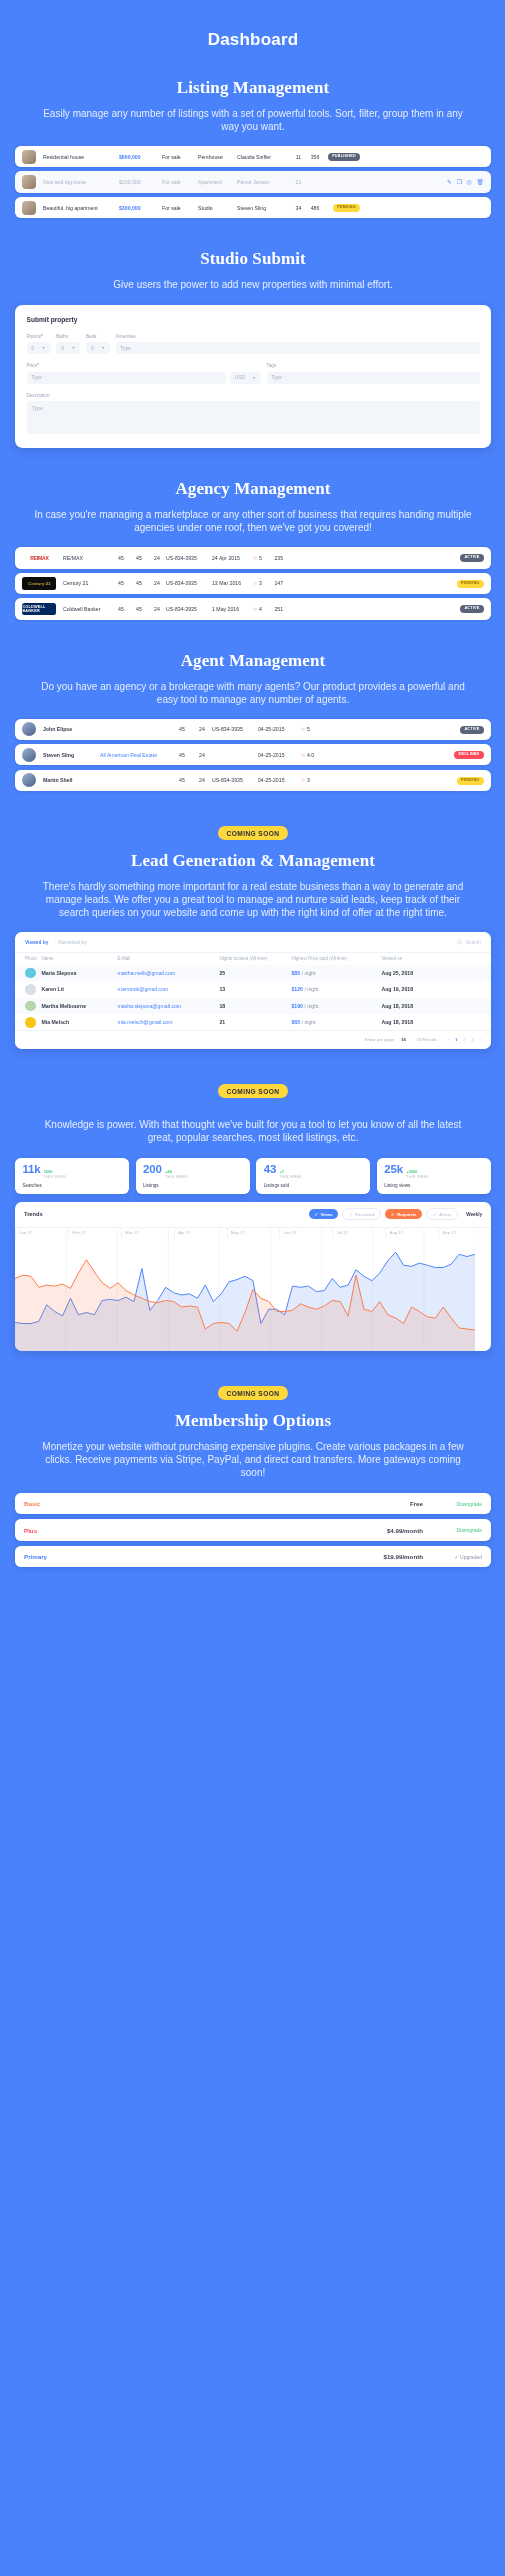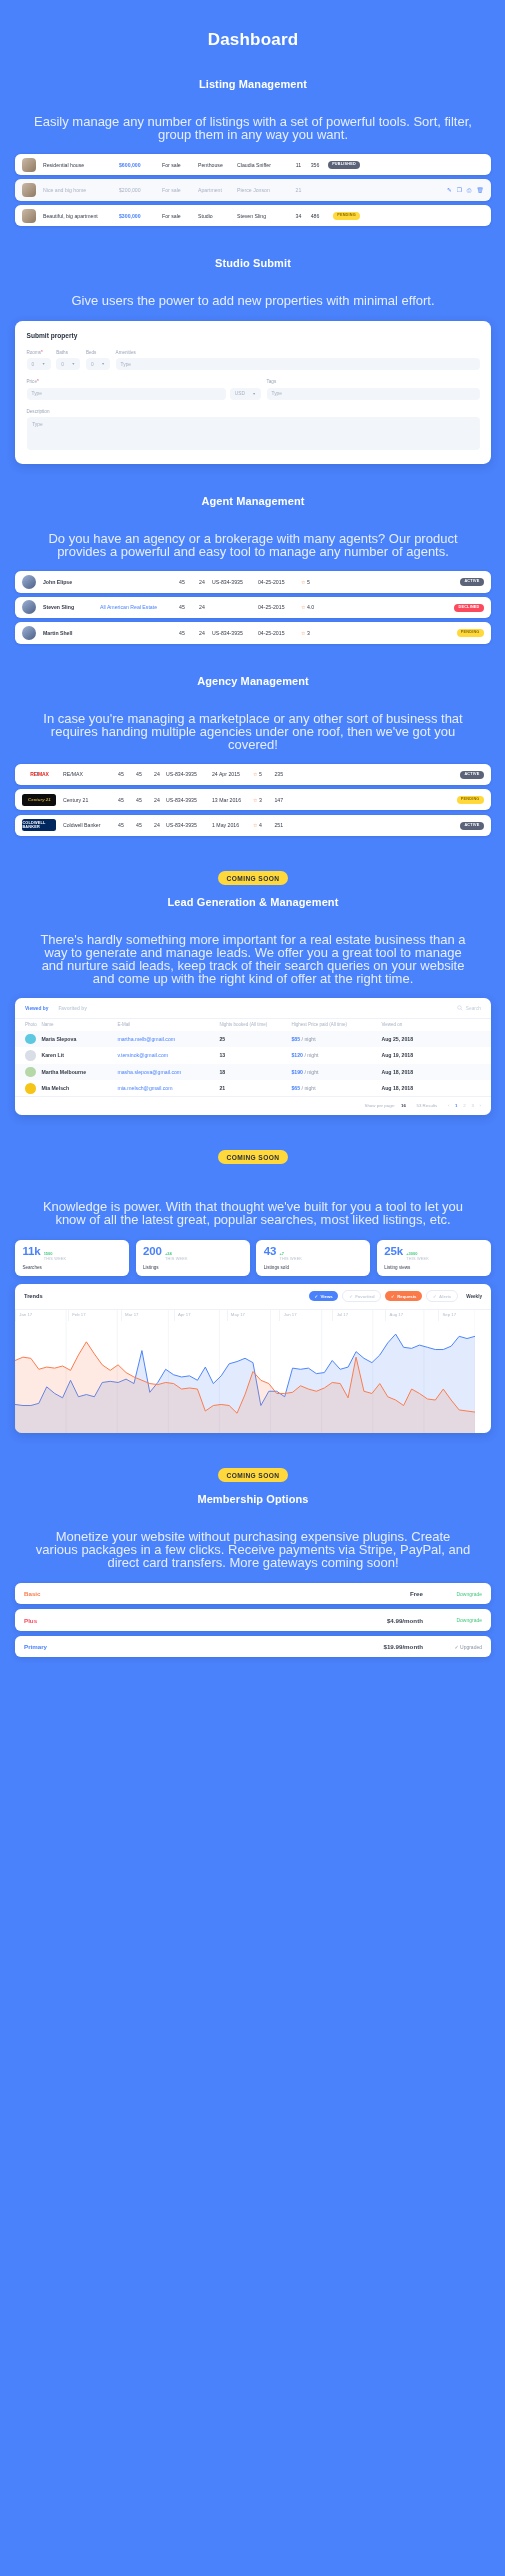--- a/index.html
+++ b/index.html
@@ -19,29 +19,30 @@
     font-size: 17px;
     font-weight: bold;
     letter-spacing: 0.2px;
     padding-top: 30px;
   }
 
   .section { width: 506px; }
   .sec-head { text-align: center; padding: 0 33px; }
   .sec-title {
     color: #fff;
-    font-size: 11px;
+    font-size: 17px;
     font-weight: bold;
     letter-spacing: 0.1px;
+    font-family: Liberation Serif, serif;
   }
   .sec-desc {
     color: #e6eeff;
-    font-size: 13px;
+    font-size: 10px;
     line-height: 13px;
-    margin-top: 25px;
+    margin-top: 9px;
     font-weight: 400;
   }
   .coming-soon {
     display: inline-block;
     background: #ffd93b;
     color: #2b2f36;
     font-size: 6.6px;
     font-weight: bold;
     letter-spacing: 0.4px;
     padding: 4.1px 9px 3.3px;
@@ -319,62 +320,20 @@
 
       <div>
         <span class="f-label">Description</span>
         <div class="f-textarea"><span>Type</span></div>
       </div>
     </div>
   </div>
 
   <div class="section" style="margin-top:31px;">
     <div class="sec-head">
-      <div class="sec-title">Agent Management</div>
-      <div class="sec-desc">Do you have an agency or a brokerage with many agents? Our product provides a powerful and easy tool to manage any number of agents.</div>
-    </div>
-    <div class="rows-wrap" style="margin-top:13px;" id="agent-rows">
-        <div class="row-card">
-          <div class="thumb round" style="background:linear-gradient(140deg,#9db2d6,#4b5f85);"></div>
-          <div class="cell b" style="width:57px;margin-left:6.6px;">John Elipse</div>
-          <div class="cell bluelink" style="width:72px;"></div>
-          <div class="cell" style="width:20px;text-align:center;">45</div>
-          <div class="cell" style="width:20px;text-align:center;">24</div>
-          <div class="cell" style="width:46px;">US-834-3935</div>
-          <div class="cell" style="width:43px;">04-25-2015</div>
-          <div class="cell" style="width:23px;"><span class="star">☆</span> 5</div>
-          <div style="width:33px;text-align:right;margin-left:auto;"><span class="badge active">ACTIVE</span></div>
-        </div>
-        <div class="row-card">
-          <div class="thumb round" style="background:linear-gradient(140deg,#9db2d6,#4b5f85);"></div>
-          <div class="cell b" style="width:57px;margin-left:6.6px;">Steven Sling</div>
-          <div class="cell bluelink" style="width:72px;">All American Real Estate</div>
-          <div class="cell" style="width:20px;text-align:center;">45</div>
-          <div class="cell" style="width:20px;text-align:center;">24</div>
-          <div class="cell" style="width:46px;"></div>
-          <div class="cell" style="width:43px;">04-25-2015</div>
-          <div class="cell" style="width:23px;"><span class="star">☆</span> 4.0</div>
-          <div style="width:33px;text-align:right;margin-left:auto;"><span class="badge declined">DECLINED</span></div>
-        </div>
-        <div class="row-card">
-          <div class="thumb round" style="background:linear-gradient(140deg,#9db2d6,#4b5f85);"></div>
-          <div class="cell b" style="width:57px;margin-left:6.6px;">Martin Shell</div>
-          <div class="cell bluelink" style="width:72px;"></div>
-          <div class="cell" style="width:20px;text-align:center;">45</div>
-          <div class="cell" style="width:20px;text-align:center;">24</div>
-          <div class="cell" style="width:46px;">US-834-3935</div>
-          <div class="cell" style="width:43px;">04-25-2015</div>
-          <div class="cell" style="width:23px;"><span class="star">☆</span> 3</div>
-          <div style="width:33px;text-align:right;margin-left:auto;"><span class="badge pending">PENDING</span></div>
-        </div>
-      </div>
-  </div>
-
-  <div class="section" style="margin-top:31px;">
-    <div class="sec-head">
       <div class="sec-title">Agency Management</div>
       <div class="sec-desc">In case you're managing a marketplace or any other sort of business that requires handing multiple agencies under one roof, then we've got you covered!</div>
     </div>
     <div class="rows-wrap" style="margin-top:13px;" id="agency-rows">
         <div class="row-card">
           <div class="logo-box logo-remax">RE<i>/</i>MAX</div>
           <div class="cell" style="width:49px;margin-left:6.6px;">RE/MAX</div>
           <div class="cell" style="width:18px;text-align:center;">45</div>
           <div class="cell" style="width:18px;text-align:center;">45</div>
           <div class="cell" style="width:18px;text-align:center;">24</div>
@@ -400,20 +359,62 @@
           <div class="logo-box logo-cw">COLDWELL BANKER</div>
           <div class="cell" style="width:49px;margin-left:6.6px;">Coldwell Banker</div>
           <div class="cell" style="width:18px;text-align:center;">45</div>
           <div class="cell" style="width:18px;text-align:center;">45</div>
           <div class="cell" style="width:18px;text-align:center;">24</div>
           <div class="cell" style="width:46px;">US-834-3935</div>
           <div class="cell" style="width:41px;">1 May 2016</div>
           <div class="cell" style="width:21.4px;"><span class="star">☆</span> 4</div>
           <div class="cell" style="width:21.4px;">251</div>
           <div style="width:31px;text-align:right;margin-left:auto;"><span class="badge active">ACTIVE</span></div>
+        </div>
+      </div>
+  </div>
+
+  <div class="section" style="margin-top:31px;">
+    <div class="sec-head">
+      <div class="sec-title">Agent Management</div>
+      <div class="sec-desc">Do you have an agency or a brokerage with many agents? Our product provides a powerful and easy tool to manage any number of agents.</div>
+    </div>
+    <div class="rows-wrap" style="margin-top:13px;" id="agent-rows">
+        <div class="row-card">
+          <div class="thumb round" style="background:linear-gradient(140deg,#9db2d6,#4b5f85);"></div>
+          <div class="cell b" style="width:57px;margin-left:6.6px;">John Elipse</div>
+          <div class="cell bluelink" style="width:72px;"></div>
+          <div class="cell" style="width:20px;text-align:center;">45</div>
+          <div class="cell" style="width:20px;text-align:center;">24</div>
+          <div class="cell" style="width:46px;">US-834-3935</div>
+          <div class="cell" style="width:43px;">04-25-2015</div>
+          <div class="cell" style="width:23px;"><span class="star">☆</span> 5</div>
+          <div style="width:33px;text-align:right;margin-left:auto;"><span class="badge active">ACTIVE</span></div>
+        </div>
+        <div class="row-card">
+          <div class="thumb round" style="background:linear-gradient(140deg,#9db2d6,#4b5f85);"></div>
+          <div class="cell b" style="width:57px;margin-left:6.6px;">Steven Sling</div>
+          <div class="cell bluelink" style="width:72px;">All American Real Estate</div>
+          <div class="cell" style="width:20px;text-align:center;">45</div>
+          <div class="cell" style="width:20px;text-align:center;">24</div>
+          <div class="cell" style="width:46px;"></div>
+          <div class="cell" style="width:43px;">04-25-2015</div>
+          <div class="cell" style="width:23px;"><span class="star">☆</span> 4.0</div>
+          <div style="width:33px;text-align:right;margin-left:auto;"><span class="badge declined">DECLINED</span></div>
+        </div>
+        <div class="row-card">
+          <div class="thumb round" style="background:linear-gradient(140deg,#9db2d6,#4b5f85);"></div>
+          <div class="cell b" style="width:57px;margin-left:6.6px;">Martin Shell</div>
+          <div class="cell bluelink" style="width:72px;"></div>
+          <div class="cell" style="width:20px;text-align:center;">45</div>
+          <div class="cell" style="width:20px;text-align:center;">24</div>
+          <div class="cell" style="width:46px;">US-834-3935</div>
+          <div class="cell" style="width:43px;">04-25-2015</div>
+          <div class="cell" style="width:23px;"><span class="star">☆</span> 3</div>
+          <div style="width:33px;text-align:right;margin-left:auto;"><span class="badge pending">PENDING</span></div>
         </div>
       </div>
   </div>
 
   <div class="section" style="margin-top:33px;">
     <div class="sec-head">
       <div class="coming-soon">COMING SOON</div>
       <div class="sec-title">Lead Generation &amp; Management</div>
       <div class="sec-desc">There's hardly something more important for a real estate business than a way to generate and manage leads. We offer you a great tool to manage and nurture said leads, keep track of their search queries on your website and come up with the right kind of offer at the right time.</div>
     </div>

